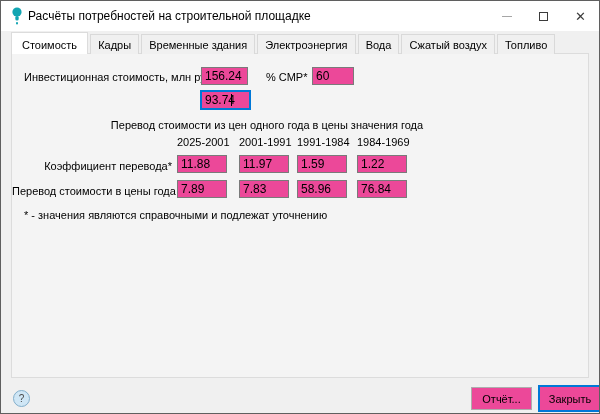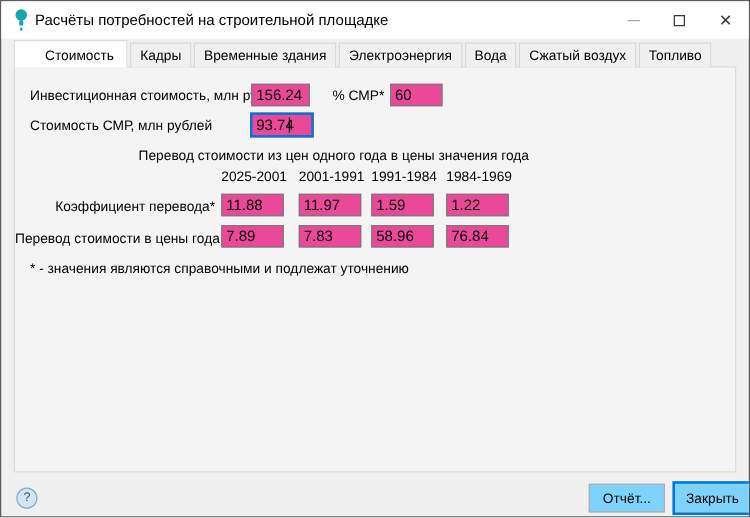--- a/index.html
+++ b/index.html
@@ -27,21 +27,21 @@
   
   .tabstrip { position: absolute; left: 10px; top: 33px; height: 20px; white-space: nowrap; z-index: 3; }
   .tab {
     display: inline-block; vertical-align: bottom;
     padding: 4px 7px 3px 7px; margin-right: -1px;
     background: #f0f0f0; border: 1px solid #d9d9d9; border-bottom: none;
     height: 20px; line-height: 13px; cursor: default;
   }
   .tab.active {
     background: #ffffff; border-color: #dcdcdc;
-    height: 22px; margin-top: -2px; padding-top: 6px; padding-left: 24px; padding-right: 10px;
+    height: 22px; margin-top: -2px; padding-top: 6px; padding-left: 10px; padding-right: 10px;
     position: relative; z-index: 4;
   }
 
   
   .panel {
     position: absolute; left: 10px; top: 52px; width: 578px; height: 325px;
     background: #f4f4f4; border: 1px solid #dcdcdc; z-index: 2;
   }
   .lbl { position: absolute; white-space: nowrap; }
   .fld {
@@ -61,21 +61,21 @@
   .footnote { position: absolute; left: 12px; top: 155px; white-space: nowrap; }
 
   
   .help-icon {
     position: absolute; left: 12px; top: 389px; width: 17px; height: 17px;
     border-radius: 50%; background: #cfe6f5; border: 1px solid #82aecb;
     display: flex; align-items: center; justify-content: center;
     font-size: 10px; color: #4a4a4a; cursor: default;
   }
   .btn {
-    position: absolute; background: #7dd3fc; border: 1px solid #adadad;
+    position: absolute; background: #ec4899; border: 1px solid #adadad;
     font-family: "Liberation Sans", "DejaVu Sans", sans-serif; font-size: 11px;
     display: flex; align-items: center; justify-content: center; cursor: default;
   }
   .btn-report { left: 470px; top: 386px; width: 61px; height: 23px; }
   .btn-close { left: 537px; top: 384px; width: 64px; height: 27px; border: 2px solid #0078d7; }
 </style>
 </head>
 <body>
 
 <div class="window">
@@ -110,21 +110,20 @@
     <div class="tab">Топливо</div>
   </div>
 
   <div class="panel">
 
     <span class="lbl" style="left:12px; top:17px;">Инвестиционная стоимость, млн рублей</span>
     <input class="fld" style="left: 189px; top: 13px; width: 47px;" readonly="" value="156.24">
     <span class="lbl" style="left:254px; top:17px;">% СМР*</span>
     <input class="fld" style="left: 300px; top: 13px; width: 42px;" readonly="" value="60">
 
-    <span class="lbl" style="left:12px; top:41px;">Стоимость СМР, млн рублей</span>
     <div class="caret-wrap" style="left:188px; top:36px; width:51px; height:20px;">
       <input class="fld focused" style="left: 0px; top: 0px; width: 51px;" readonly="" value="93.74">
       <span class="caret"></span>
     </div>
 
     <span class="section-title">Перевод стоимости из цен одного года в цены значения года</span>
 
     <span class="col-hdr" style="left:165px;">2025-2001</span>
     <span class="col-hdr" style="left:227px;">2001-1991</span>
     <span class="col-hdr" style="left:285px;">1991-1984</span>

